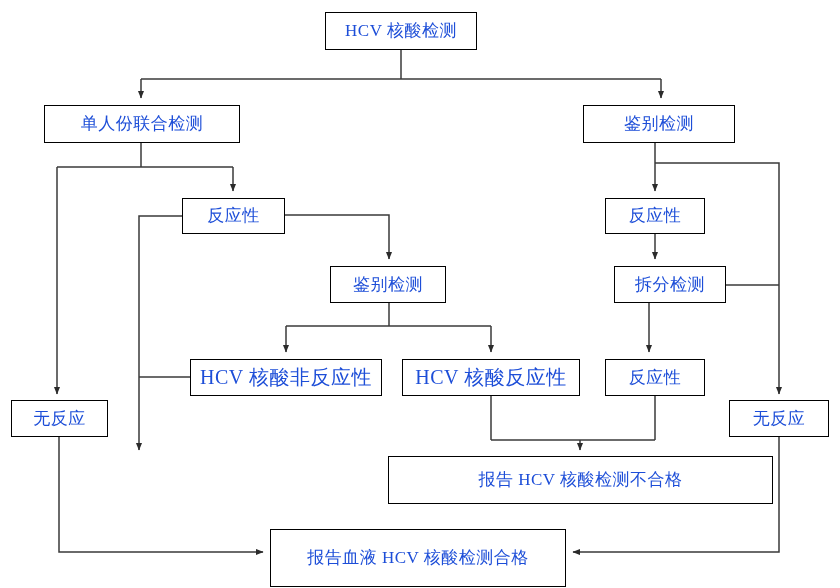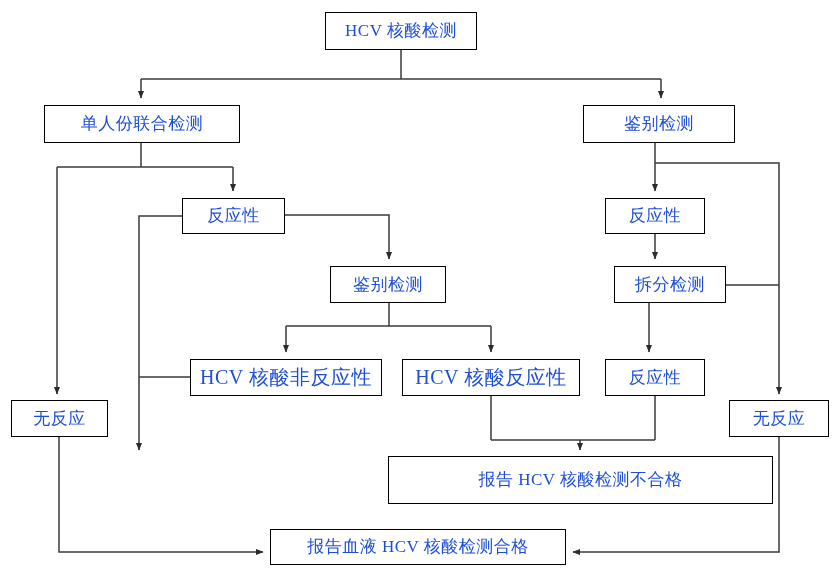--- a/index.html
+++ b/index.html
@@ -153,17 +153,17 @@
 
   <div class="node fs17" style="left:729px; top:400px; width:100px; height:37px;">
     <span class="txt">无反应</span>
   </div>
 
 
   <div class="node fs17" style="left:388px; top:456px; width:385px; height:48px;">
     <span class="txt">报告 HCV 核酸检测不合格</span>
   </div>
 
-  <div class="node fs17" style="left:270px; top:529px; width:296px; height:36px;justify-content:center;">
+  <div class="node fs17" style="left:270px; top:529px; width:296px; height:58px;justify-content:center;">
     <span class="txt">报告血液 HCV 核酸检测合格</span>
   </div>
 
 </div>
 
 </body></html>

